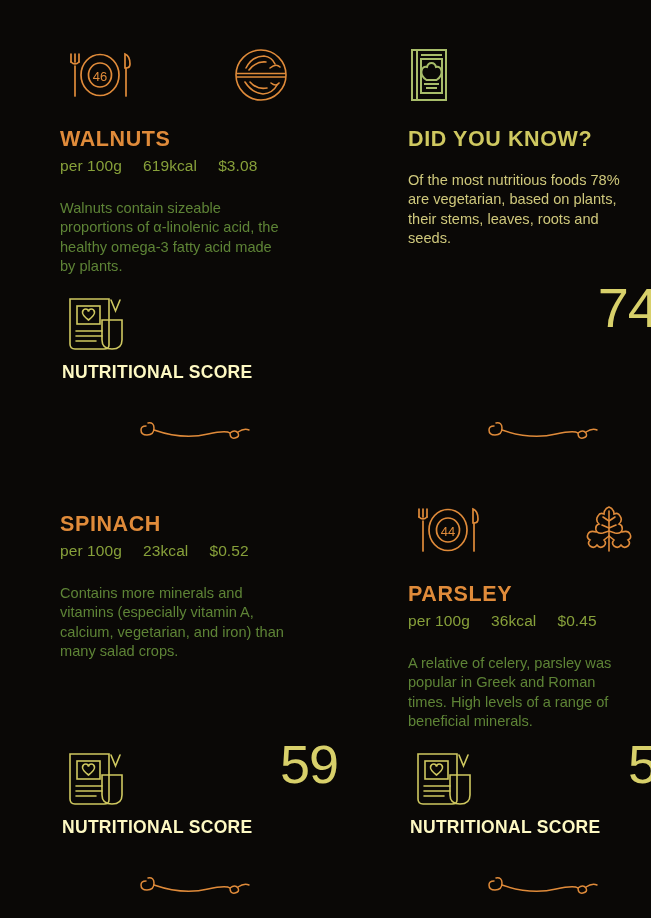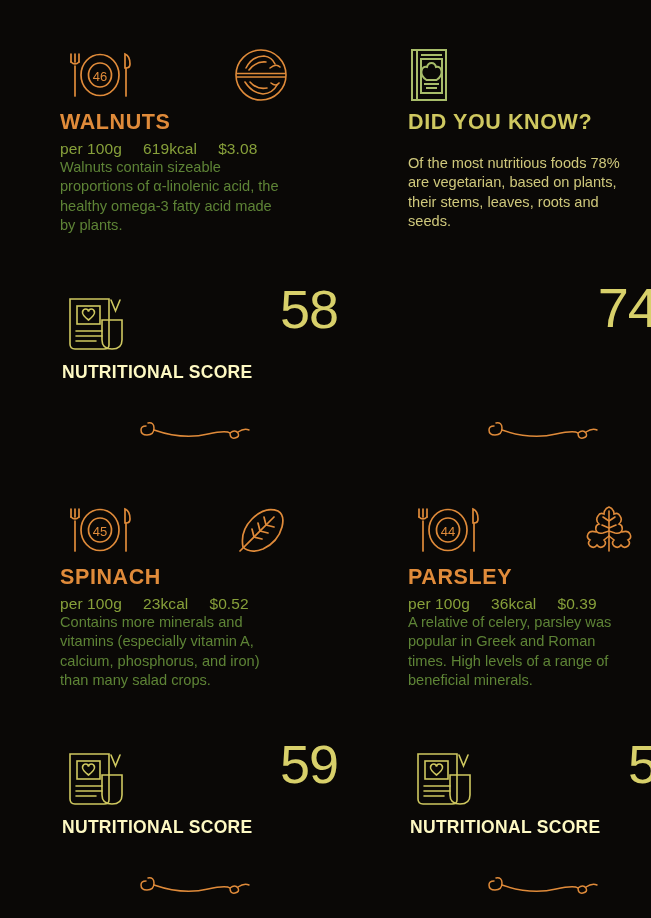--- a/index.html
+++ b/index.html
@@ -41,34 +41,36 @@
     margin-left: 92px;
   }
   .book-icon { width: 42px; height: 56px; }
 
   
   .food-title {
     font-size: 21.5px;
     font-weight: bold;
     letter-spacing: 0.6px;
     color: #e08b3a;
+    margin-top: 17px;
   }
   .food-title.olive { color: #cfc860; }
 
   .stats {
     margin-top: 5px;
     font-size: 15.5px;
     color: #87a03a;
     display: flex;
     gap: 21px;
     letter-spacing: 0.1px;
     text-align: right;
   }
 
   .desc {
+    margin-top: 24px;
     font-size: 14.6px;
     line-height: 1.33;
     color: #5e8436;
     width: 225px;
   }
   .desc.pale { color: #cfc87c; }
 
   
   .score-block {
     position: absolute;
@@ -172,21 +174,20 @@
         <svg class="score-icon" viewBox="0 0 64 62">
           <g fill="none" stroke="#cfc860" stroke-width="1.6" stroke-linecap="round">
             <path d="M4 5 L43 5 L43 51 Q43 55 38 55 L9 55 Q4 55 4 50 Z"></path>
             <rect x="11" y="12" width="23" height="18"></rect>
             <path d="M22.5 26 Q16 21 16.5 18 Q17 15 19.8 15 Q22 15 22.5 17.5 Q23 15 25.2 15 Q28 15 28.5 18 Q29 21 22.5 26 Z"></path>
             <path d="M10 37 L36 37 M10 42 L36 42 M10 47 L30 47"></path>
             <path d="M36 26 L56 26 L56 46 Q56 55 46 55 Q36 55 36 46 Z"></path>
             <path d="M45 6 L49.5 17 L54 6"></path>
           </g>
         </svg>
-        <div class="score-number">58</div>
         <div class="score-label">NUTRITIONAL SCORE</div>
       </div>
 
       <svg class="ornament" viewBox="0 0 115 36">
         <g fill="none" stroke="#e08b3a" stroke-width="1.5" stroke-linecap="round">
           <path d="M8 12 Q3 12 3 16 Q3 21 9 21 Q16 21 16 14 Q16 8 10 9"></path>
           <path d="M16 16 Q45 26 70 20 Q88 16 92 19"></path>
           <path d="M92 19 Q97 15 100 19 Q102 23 97 24 Q92 25 92 19 Z"></path>
           <path d="M100 18 Q106 14 111 16"></path>
         </g>
@@ -205,20 +206,54 @@
             <path d="M16 37 L31 37 M18 41 L29 41"></path>
           </g>
         </svg>
       </div>
       <div class="food-title olive">DID YOU KNOW?</div>
       <div class="desc pale" style="margin-top:19px;">Of the most nutritious foods 78% are vegetarian, based on plants, their stems, leaves, roots and seeds.</div>
 
       <div class="big-stat">
         <div class="big-stat-num">74</div>
 
+      </div>
+
+      <svg class="ornament" viewBox="0 0 115 36">
+        <g fill="none" stroke="#e08b3a" stroke-width="1.5" stroke-linecap="round">
+          <path d="M8 12 Q3 12 3 16 Q3 21 9 21 Q16 21 16 14 Q16 8 10 9"></path>
+          <path d="M16 16 Q45 26 70 20 Q88 16 92 19"></path>
+          <path d="M92 19 Q97 15 100 19 Q102 23 97 24 Q92 25 92 19 Z"></path>
+          <path d="M100 18 Q106 14 111 16"></path>
+        </g>
+      </svg>
+    </div>
+
+    <div class="cell">
+      <div class="food-title">SPINACH</div>
+      <div class="stats">
+        <span>per 100g</span>
+        <span>23kcal</span>
+        <span>$0.52</span>
+      </div>
+      <div class="desc">Contains more minerals and vitamins (especially vitamin A, calcium, vegetarian, and iron) than many salad crops.</div>
+
+      <div class="score-block">
+        <svg class="score-icon" viewBox="0 0 64 62">
+          <g fill="none" stroke="#cfc860" stroke-width="1.6" stroke-linecap="round">
+            <path d="M4 5 L43 5 L43 51 Q43 55 38 55 L9 55 Q4 55 4 50 Z"></path>
+            <rect x="11" y="12" width="23" height="18"></rect>
+            <path d="M22.5 26 Q16 21 16.5 18 Q17 15 19.8 15 Q22 15 22.5 17.5 Q23 15 25.2 15 Q28 15 28.5 18 Q29 21 22.5 26 Z"></path>
+            <path d="M10 37 L36 37 M10 42 L36 42 M10 47 L30 47"></path>
+            <path d="M36 26 L56 26 L56 46 Q56 55 46 55 Q36 55 36 46 Z"></path>
+            <path d="M45 6 L49.5 17 L54 6"></path>
+          </g>
+        </svg>
+        <div class="score-number">59</div>
+        <div class="score-label">NUTRITIONAL SCORE</div>
       </div>
 
       <svg class="ornament" viewBox="0 0 115 36">
         <g fill="none" stroke="#e08b3a" stroke-width="1.5" stroke-linecap="round">
           <path d="M8 12 Q3 12 3 16 Q3 21 9 21 Q16 21 16 14 Q16 8 10 9"></path>
           <path d="M16 16 Q45 26 70 20 Q88 16 92 19"></path>
           <path d="M92 19 Q97 15 100 19 Q102 23 97 24 Q92 25 92 19 Z"></path>
           <path d="M100 18 Q106 14 111 16"></path>
         </g>
       </svg>
@@ -229,39 +264,39 @@
         <svg class="rank-icon" viewBox="0 0 80 56">
           <g fill="none" stroke="#e08b3a" stroke-width="1.7" stroke-linecap="round">
             <ellipse cx="40" cy="28" rx="19" ry="20.5"></ellipse>
             <ellipse cx="40" cy="28" rx="11.5" ry="12"></ellipse>
             <path d="M11 7 L11 15 M15 7 L15 15 M19 7 L19 15"></path>
             <path d="M11 15 Q15 19 19 15"></path>
             <path d="M15 19 L15 49"></path>
             <path d="M65 7 Q70 9 70 17 Q70 21 66 21 L65 21 Z"></path>
             <path d="M66 21 L66 49"></path>
           </g>
-          <text x="40" y="33.5" font-family="'Liberation Sans',sans-serif" font-size="13" fill="#e08b3a" text-anchor="middle">45</text>
+          <text x="40" y="33.5" font-family="'Liberation Sans',sans-serif" font-size="13" fill="#e08b3a" text-anchor="middle">44</text>
         </svg>
         <svg class="food-icon" viewBox="0 0 58 58">
-          <g fill="none" stroke="#e08b3a" stroke-width="1.7" stroke-linecap="round">
-            <path d="M11 46 Q8 30 20 18 Q33 5 46 10 Q53 14 50 26 Q46 41 31 48 Q18 53 11 46 Z"></path>
-            <path d="M8 50 L42 16"></path>
-            <path d="M22 36 L20 28 M22 36 L30 38"></path>
-            <path d="M28 30 L26 22 M28 30 L36 32"></path>
-            <path d="M34 24 L32 16 M34 24 L42 26"></path>
-          </g>
-        </svg>
-      </div>
-      <div class="food-title">SPINACH</div>
+          <g fill="none" stroke="#e08b3a" stroke-width="1.6" stroke-linecap="round">
+            <path d="M29 6 Q24 8 24 13 Q20 11 18 15 Q15 19 19 23 Q15 24 16 29 Q17 33 23 32 L29 30 L35 32 Q41 33 42 29 Q43 24 39 23 Q43 19 40 15 Q38 11 34 13 Q34 8 29 6 Z"></path>
+            <path d="M16 31 Q10 29 8 33 Q6 37 10 39 Q7 42 10 45 Q14 48 17 44 Q20 48 24 45 Q27 42 24 39 L29 35"></path>
+            <path d="M42 31 Q48 29 50 33 Q52 37 48 39 Q51 42 48 45 Q44 48 41 44 Q38 48 34 45 Q31 42 34 39 L29 35"></path>
+            <path d="M29 10 L29 50"></path>
+            <path d="M29 20 L23 16 M29 20 L35 16 M29 27 L22 24 M29 27 L36 24"></path>
+          </g>
+        </svg>
+      </div>
+      <div class="food-title">PARSLEY</div>
       <div class="stats">
         <span>per 100g</span>
-        <span>23kcal</span>
-        <span>$0.52</span>
-      </div>
-      <div class="desc">Contains more minerals and vitamins (especially vitamin A, calcium, phosphorus, and iron) than many salad crops.</div>
+        <span>36kcal</span>
+        <span>$0.45</span>
+      </div>
+      <div class="desc">A relative of celery, parsley was popular in Greek and Roman times. High levels of a range of beneficial minerals.</div>
 
       <div class="score-block">
         <svg class="score-icon" viewBox="0 0 64 62">
           <g fill="none" stroke="#cfc860" stroke-width="1.6" stroke-linecap="round">
             <path d="M4 5 L43 5 L43 51 Q43 55 38 55 L9 55 Q4 55 4 50 Z"></path>
             <rect x="11" y="12" width="23" height="18"></rect>
             <path d="M22.5 26 Q16 21 16.5 18 Q17 15 19.8 15 Q22 15 22.5 17.5 Q23 15 25.2 15 Q28 15 28.5 18 Q29 21 22.5 26 Z"></path>
             <path d="M10 37 L36 37 M10 42 L36 42 M10 47 L30 47"></path>
             <path d="M36 26 L56 26 L56 46 Q56 55 46 55 Q36 55 36 46 Z"></path>
             <path d="M45 6 L49.5 17 L54 6"></path>
@@ -274,71 +309,14 @@
       <svg class="ornament" viewBox="0 0 115 36">
         <g fill="none" stroke="#e08b3a" stroke-width="1.5" stroke-linecap="round">
           <path d="M8 12 Q3 12 3 16 Q3 21 9 21 Q16 21 16 14 Q16 8 10 9"></path>
           <path d="M16 16 Q45 26 70 20 Q88 16 92 19"></path>
           <path d="M92 19 Q97 15 100 19 Q102 23 97 24 Q92 25 92 19 Z"></path>
           <path d="M100 18 Q106 14 111 16"></path>
         </g>
       </svg>
     </div>
 
-    <div class="cell">
-      <div class="icon-row">
-        <svg class="rank-icon" viewBox="0 0 80 56">
-          <g fill="none" stroke="#e08b3a" stroke-width="1.7" stroke-linecap="round">
-            <ellipse cx="40" cy="28" rx="19" ry="20.5"></ellipse>
-            <ellipse cx="40" cy="28" rx="11.5" ry="12"></ellipse>
-            <path d="M11 7 L11 15 M15 7 L15 15 M19 7 L19 15"></path>
-            <path d="M11 15 Q15 19 19 15"></path>
-            <path d="M15 19 L15 49"></path>
-            <path d="M65 7 Q70 9 70 17 Q70 21 66 21 L65 21 Z"></path>
-            <path d="M66 21 L66 49"></path>
-          </g>
-          <text x="40" y="33.5" font-family="'Liberation Sans',sans-serif" font-size="13" fill="#e08b3a" text-anchor="middle">44</text>
-        </svg>
-        <svg class="food-icon" viewBox="0 0 58 58">
-          <g fill="none" stroke="#e08b3a" stroke-width="1.6" stroke-linecap="round">
-            <path d="M29 6 Q24 8 24 13 Q20 11 18 15 Q15 19 19 23 Q15 24 16 29 Q17 33 23 32 L29 30 L35 32 Q41 33 42 29 Q43 24 39 23 Q43 19 40 15 Q38 11 34 13 Q34 8 29 6 Z"></path>
-            <path d="M16 31 Q10 29 8 33 Q6 37 10 39 Q7 42 10 45 Q14 48 17 44 Q20 48 24 45 Q27 42 24 39 L29 35"></path>
-            <path d="M42 31 Q48 29 50 33 Q52 37 48 39 Q51 42 48 45 Q44 48 41 44 Q38 48 34 45 Q31 42 34 39 L29 35"></path>
-            <path d="M29 10 L29 50"></path>
-            <path d="M29 20 L23 16 M29 20 L35 16 M29 27 L22 24 M29 27 L36 24"></path>
-          </g>
-        </svg>
-      </div>
-      <div class="food-title">PARSLEY</div>
-      <div class="stats">
-        <span>per 100g</span>
-        <span>36kcal</span>
-        <span>$0.39</span>
-      </div>
-      <div class="desc">A relative of celery, parsley was popular in Greek and Roman times. High levels of a range of beneficial minerals.</div>
-
-      <div class="score-block">
-        <svg class="score-icon" viewBox="0 0 64 62">
-          <g fill="none" stroke="#cfc860" stroke-width="1.6" stroke-linecap="round">
-            <path d="M4 5 L43 5 L43 51 Q43 55 38 55 L9 55 Q4 55 4 50 Z"></path>
-            <rect x="11" y="12" width="23" height="18"></rect>
-            <path d="M22.5 26 Q16 21 16.5 18 Q17 15 19.8 15 Q22 15 22.5 17.5 Q23 15 25.2 15 Q28 15 28.5 18 Q29 21 22.5 26 Z"></path>
-            <path d="M10 37 L36 37 M10 42 L36 42 M10 47 L30 47"></path>
-            <path d="M36 26 L56 26 L56 46 Q56 55 46 55 Q36 55 36 46 Z"></path>
-            <path d="M45 6 L49.5 17 L54 6"></path>
-          </g>
-        </svg>
-        <div class="score-number">59</div>
-        <div class="score-label">NUTRITIONAL SCORE</div>
-      </div>
-
-      <svg class="ornament" viewBox="0 0 115 36">
-        <g fill="none" stroke="#e08b3a" stroke-width="1.5" stroke-linecap="round">
-          <path d="M8 12 Q3 12 3 16 Q3 21 9 21 Q16 21 16 14 Q16 8 10 9"></path>
-          <path d="M16 16 Q45 26 70 20 Q88 16 92 19"></path>
-          <path d="M92 19 Q97 15 100 19 Q102 23 97 24 Q92 25 92 19 Z"></path>
-          <path d="M100 18 Q106 14 111 16"></path>
-        </g>
-      </svg>
-    </div>
-
   </div>
 </div>
 
 </body></html>

